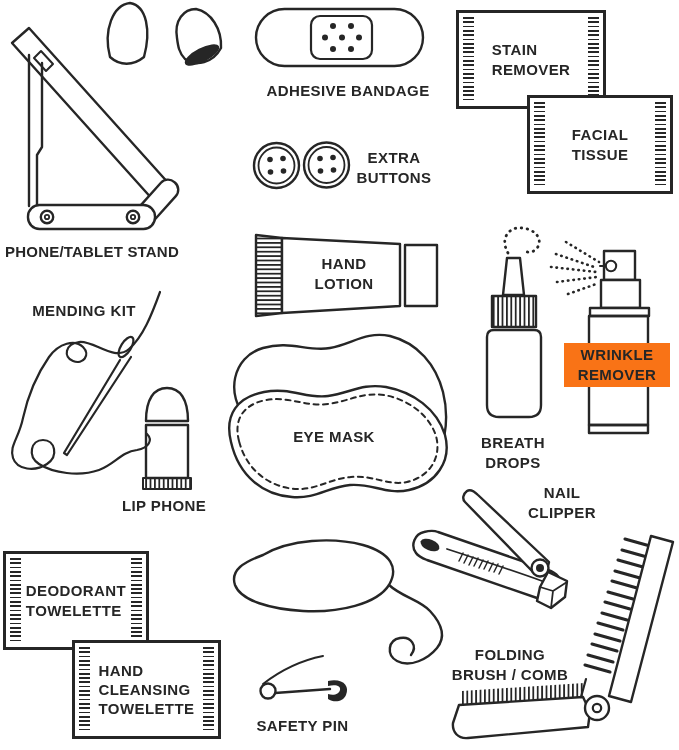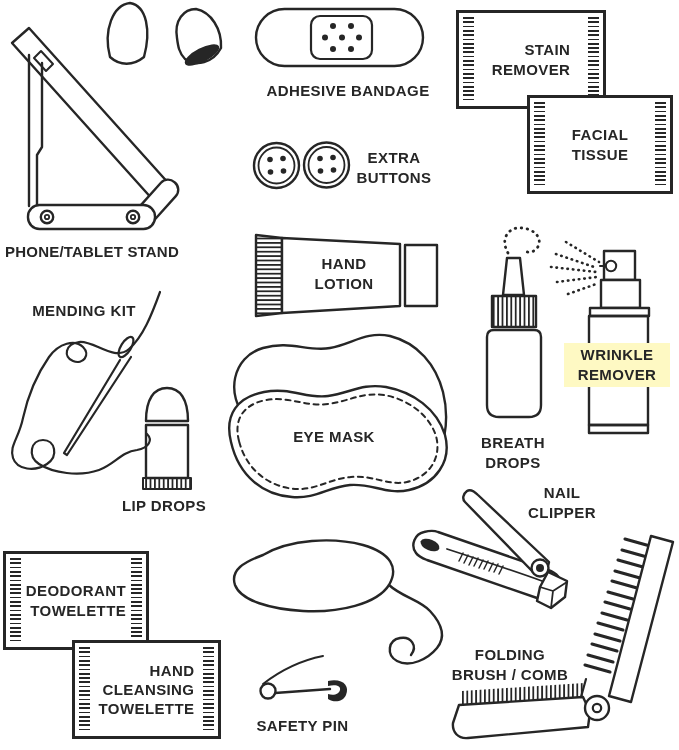--- a/index.html
+++ b/index.html
@@ -6,23 +6,23 @@
   .canvas{position:relative;width:679px;height:750px;background:#fff;overflow:hidden;
           font-family:"Liberation Sans",sans-serif;}
   .canvas svg{position:absolute;left:0;top:0;}
   .lbl{position:absolute;font:700 15px/20px "Liberation Sans",sans-serif;
        letter-spacing:.4px;color:#262626;text-align:center;white-space:pre-line;}
   .packet{position:absolute;background:#fff;border:3px solid #262626;box-sizing:border-box;}
   .seal{position:absolute;top:4px;bottom:4px;width:11px;
         background:repeating-linear-gradient(#262626 0 1.7px,transparent 1.7px 4.3px);}
   .seal-l{left:4px}.seal-r{right:4px}
   .packet-lbl{position:absolute;inset:0;display:flex;align-items:center;justify-content:center;
-       text-align:right;white-space:pre-line;font:700 15px/20px "Liberation Sans",sans-serif;
+       text-align:left;white-space:pre-line;font:700 15px/20px "Liberation Sans",sans-serif;
        letter-spacing:.4px;color:#262626;}
-  .masklbl{background:#fef9c3;padding:2px 0;}
+  .masklbl{background:#f97316;padding:2px 0;}
 </style>
 </head>
 <body>
 
 <div class="canvas">
 
 <svg width="679" height="750" viewBox="0 0 679 750">
   <defs>
     <pattern id="ribsV" patternUnits="userSpaceOnUse" width="4.4" height="760">
       <rect width="1.8" height="760" fill="#262626"></rect>
@@ -214,21 +214,21 @@
 <div class="lbl" style="left:-4px;top:242px;width:192px;letter-spacing:.2px">PHONE/TABLET STAND</div>
 <div class="lbl" style="left:344px;top:148px;width:100px">EXTRA
 BUTTONS</div>
 <div class="lbl" style="left:294px;top:254px;width:100px">HAND
 LOTION</div>
 <div class="lbl masklbl" style="left:564px;top:343px;width:106px">WRINKLE
 REMOVER</div>
 <div class="lbl" style="left:463px;top:433px;width:100px">BREATH
 DROPS</div>
 <div class="lbl" style="left:14px;top:301px;width:140px">MENDING KIT</div>
-<div class="lbl" style="left:114px;top:496px;width:100px">LIP DROPS</div>
+<div class="lbl" style="left:114px;top:496px;width:100px">LIP PHONE</div>
 <div class="lbl" style="left:512px;top:483px;width:100px">NAIL
 CLIPPER</div>
 <div class="lbl" style="left:274px;top:427px;width:120px">EYE MASK</div>
 <div class="lbl" style="left:435px;top:645px;width:150px">FOLDING
 BRUSH / COMB</div>
 <div class="lbl" style="left:250px;top:716px;width:105px">SAFETY PIN</div>
 
 </div>
 
 </body></html>

